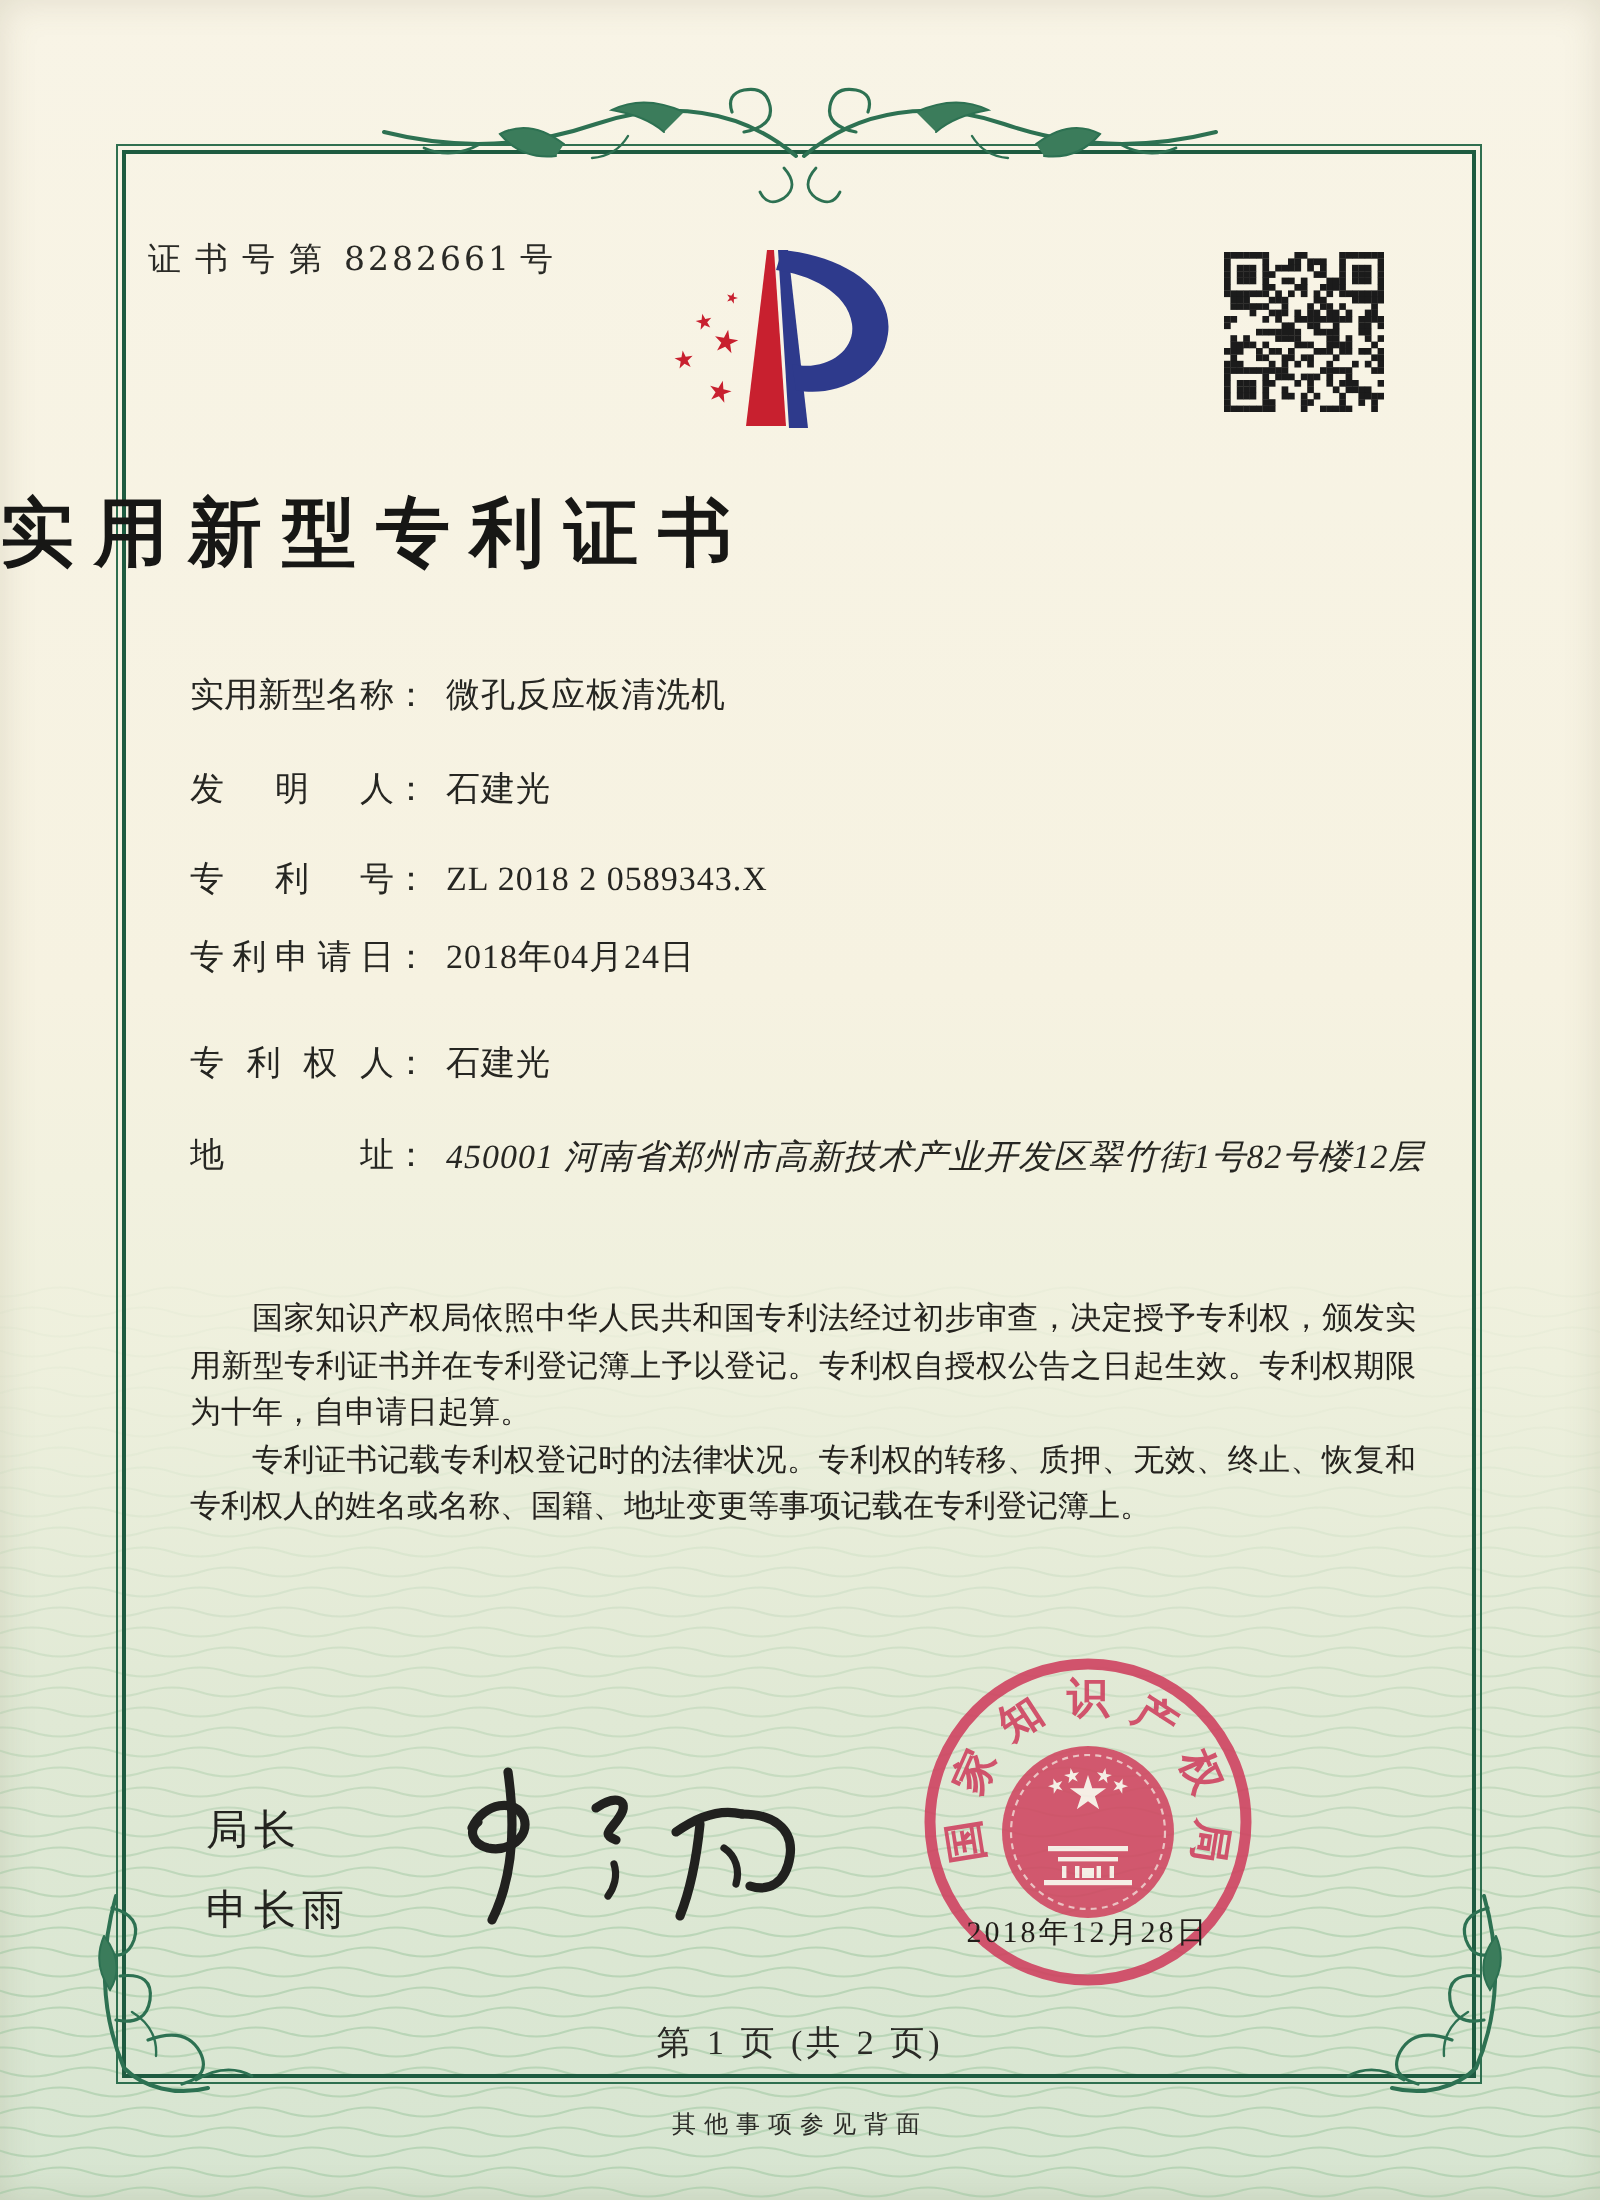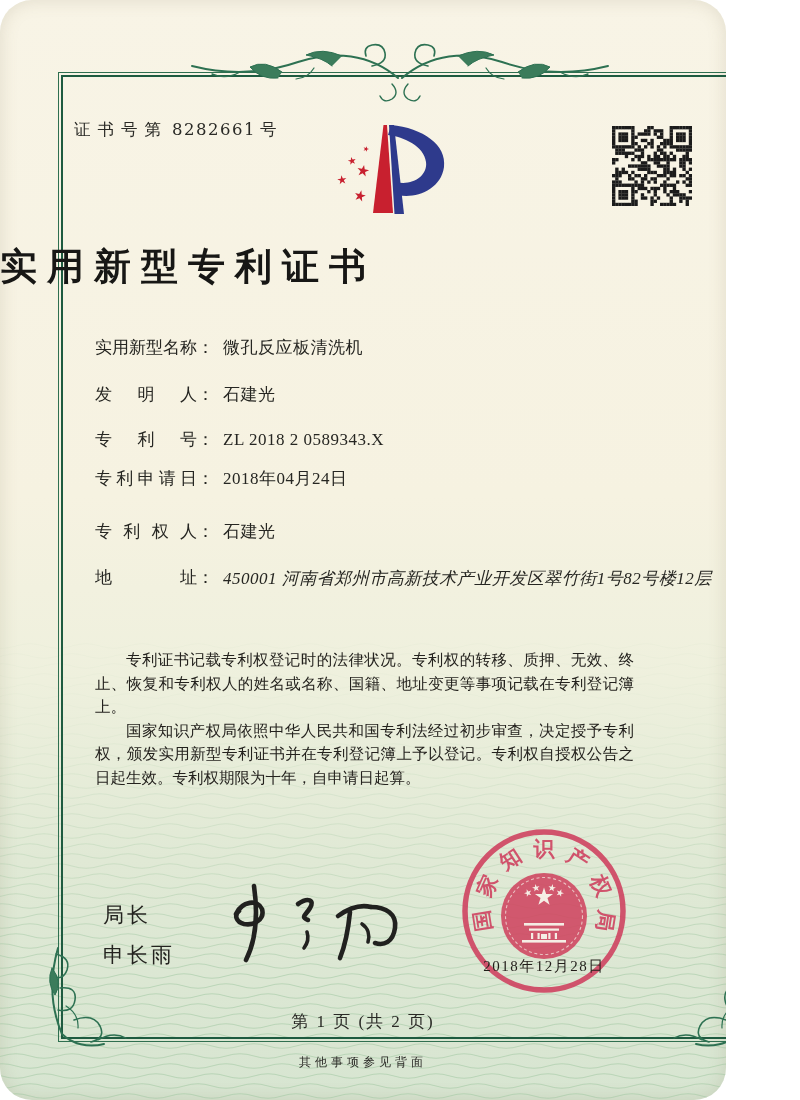--- a/index.html
+++ b/index.html
@@ -1,20 +1,20 @@
 <!DOCTYPE html>
 <html><head>
 <meta charset="utf-8">
 <style>
   html,body{margin:0;padding:0;}
   body{width:800px;height:1100px;overflow:hidden;
        font-family:"Liberation Serif","DejaVu Serif",serif;}
-  .page{position:relative;width:726px;height:1100px;overflow:hidden;
+  .page{position:relative;width:800px;height:1100px;overflow:hidden;
         background:linear-gradient(180deg,#f8f4e6 0%,#f6f2e1 45%,#eef0dd 62%,#e0e9d5 78%,#d7e5d1 100%);
-        box-shadow:inset 0 0 18px rgba(120,110,80,.18);border-radius:32px;}
+        box-shadow:inset 0 0 18px rgba(120,110,80,.18);}
   svg{display:block}
   .bg-waves{position:absolute;left:0;top:0;z-index:0;}
   .frame{position:absolute;left:58px;top:72px;width:681px;height:968px;
          border:1.5px solid #2f6f50;z-index:1;}
   .frame-inner{position:absolute;inset:2px;border:2.5px solid #1e5b40;}
   .ornament{position:absolute;z-index:2;}
   .cert-no{position:absolute;left:74px;top:119px;z-index:3;font-size:16.5px;color:#2a2a26;}
   .cert-no .pfx{letter-spacing:7px;}
   .cert-no .num{font-family:"DejaVu Serif",serif;letter-spacing:1.5px;margin-left:4px;}
   .cert-no .sfx{margin-left:4px;}
@@ -540,22 +540,22 @@
   </div>
   <div class="row" style="top:566px">
     <span class="lab jlab" style="display: inline-flex; justify-content: space-between;">
         <span>地</span>
         <span>址</span>
       </span><span class="colon">：</span><span class="val wrap">450001 河南省郑州市高新技术产业开发区翠竹街1号82号楼12层</span>
   </div>
 
 
   <div class="paras">
+    <p>国家知识产权局依照中华人民共和国专利法经过初步审查，决定授予专利权，颁发实用新型专利证书并在专利登记簿上予以登记。专利权自授权公告之日起生效。专利权期限为十年，自申请日起算。</p>
     <p>专利证书记载专利权登记时的法律状况。专利权的转移、质押、无效、终止、恢复和专利权人的姓名或名称、国籍、地址变更等事项记载在专利登记簿上。</p>
-    <p>国家知识产权局依照中华人民共和国专利法经过初步审查，决定授予专利权，颁发实用新型专利证书并在专利登记簿上予以登记。专利权自授权公告之日起生效。专利权期限为十年，自申请日起算。</p>
   </div>
 
   <div class="signer">
     <div>局长</div>
     <div class="name">申长雨</div>
   </div>
 
   <svg class="signature" width="210" height="92" viewBox="0 0 210 92">
     <g stroke="#21211f" stroke-width="4.6" fill="none" stroke-linecap="round" stroke-linejoin="round">
       <path d="M24,40 C30,27 46,25 50,35 C53,45 42,52 32,50 C24,48 22,41 27,37"></path>

